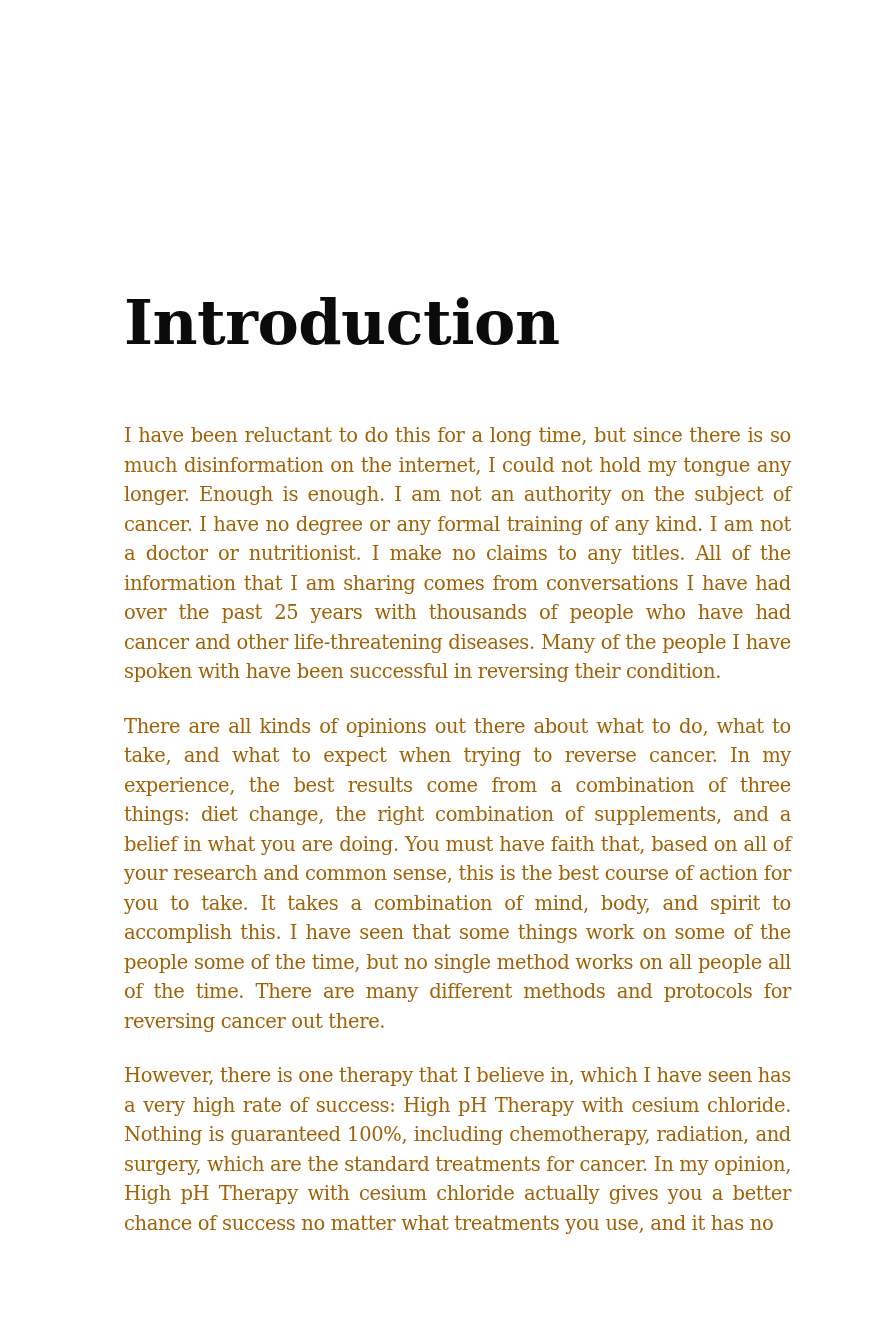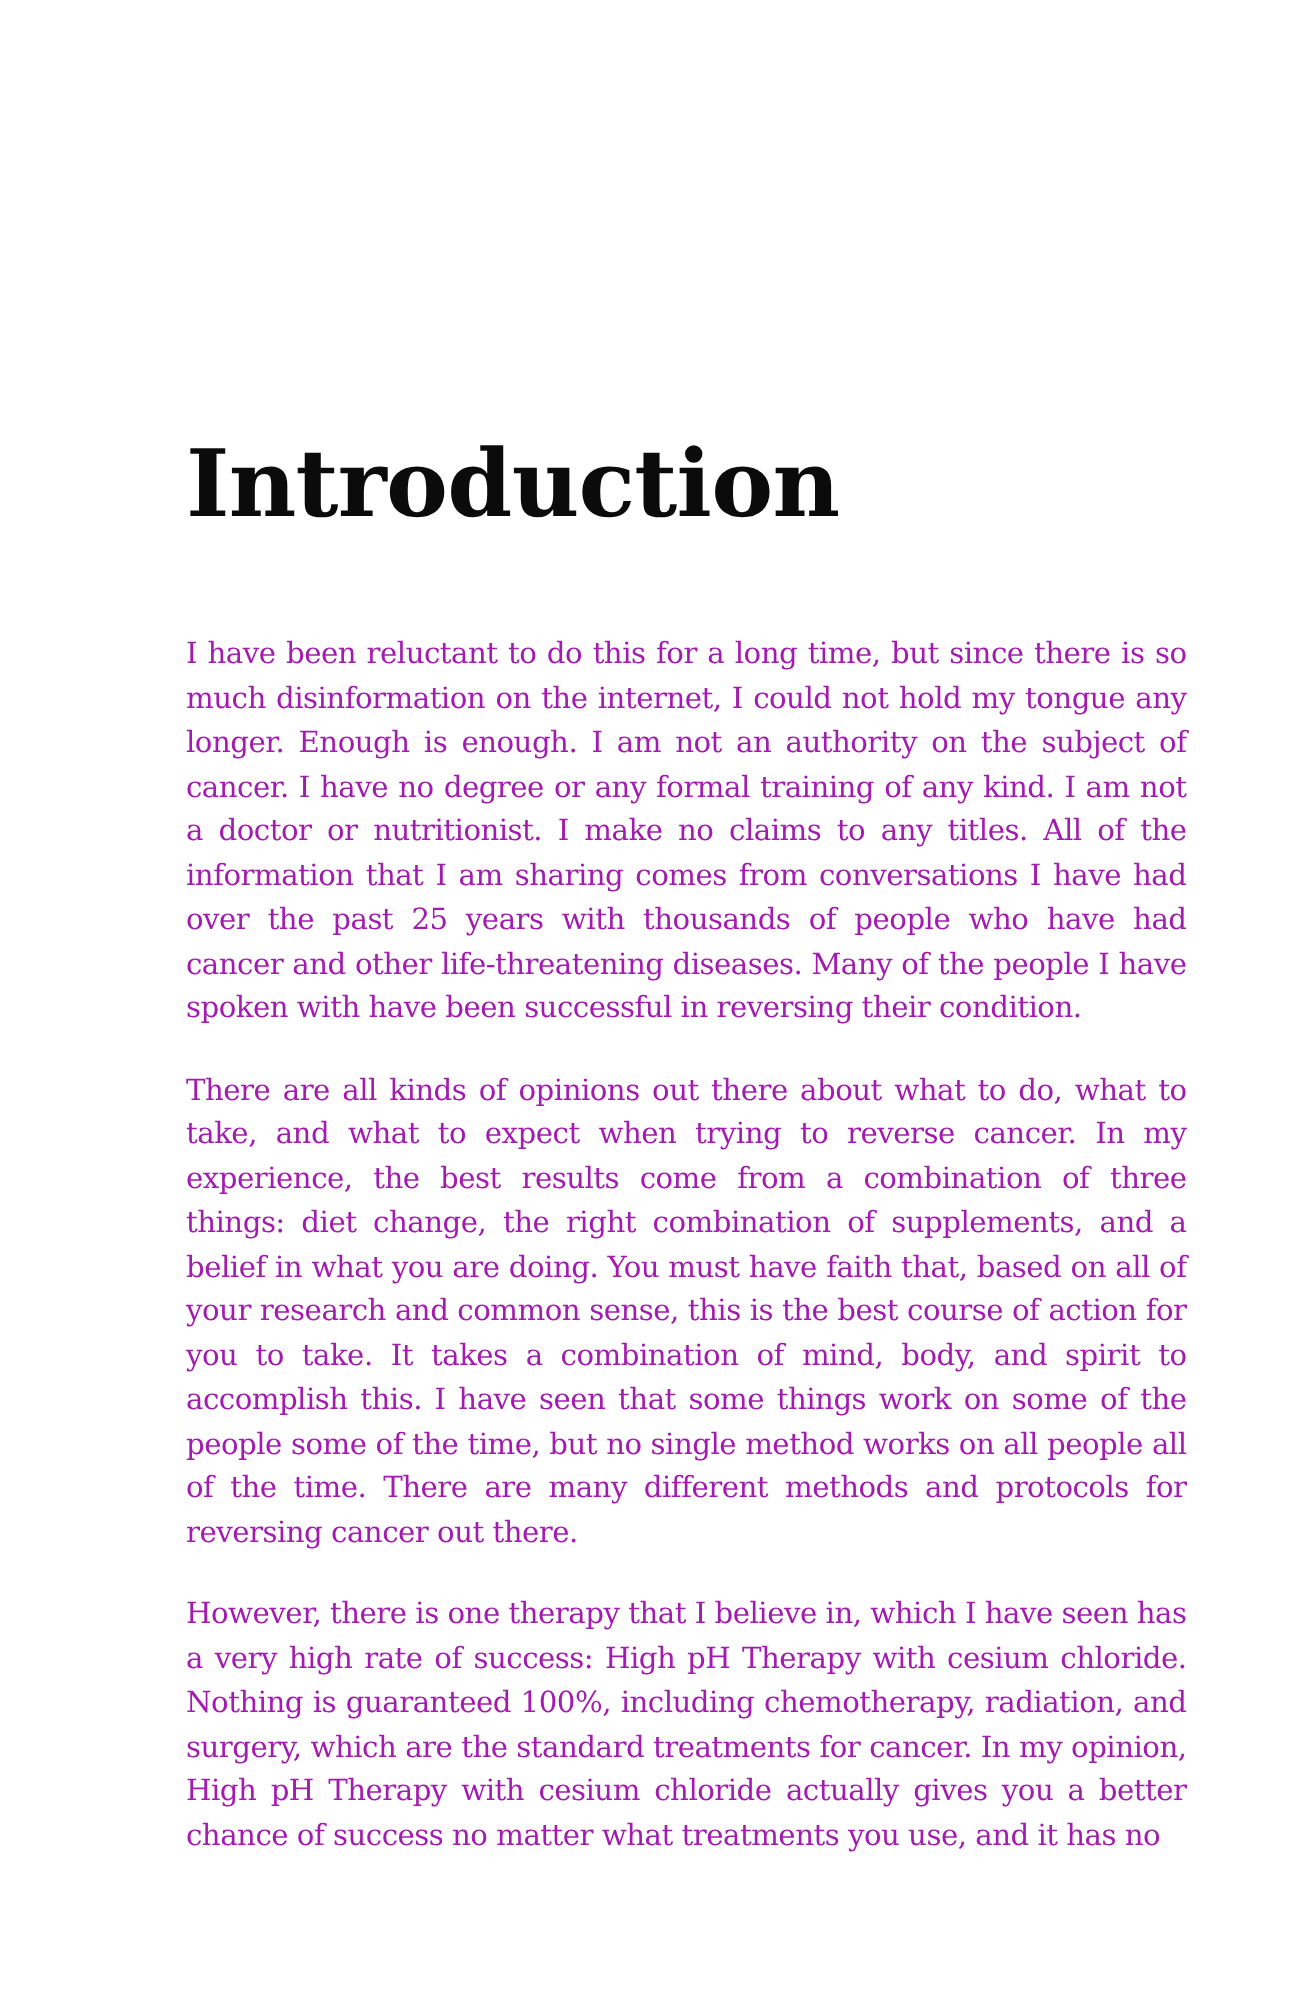--- a/index.html
+++ b/index.html
@@ -27,21 +27,21 @@
     letter-spacing: -0.5px;
     color: #0b0b0b;
     margin: 0 0 67px 0;
   }
   .body-para {
     font-family: "DejaVu Serif", serif;
     font-size: 19.5px;
     line-height: 29.5px;
     letter-spacing: -0.35px;
     text-align: justify;
-    color: #a21caf;
+    color: #a16207;
     margin: 0 0 25px 0;
   }
 </style>
 </head>
 <body>
 
 <main class="page">
   <h1 class="chapter-title">Introduction</h1>
 
   <p class="body-para">I have been reluctant to do this for a long time, but since there is so much disinformation on the internet, I could not hold my tongue any longer. Enough is enough. I am not an authority on the subject of cancer. I have no degree or any formal training of any kind. I am not a doctor or nutritionist. I make no claims to any titles. All of the information that I am sharing comes from conversations I have had over the past 25 years with thousands of people who have had cancer and other life-threatening diseases. Many of the people I have spoken with have been successful in reversing their condition.</p>

